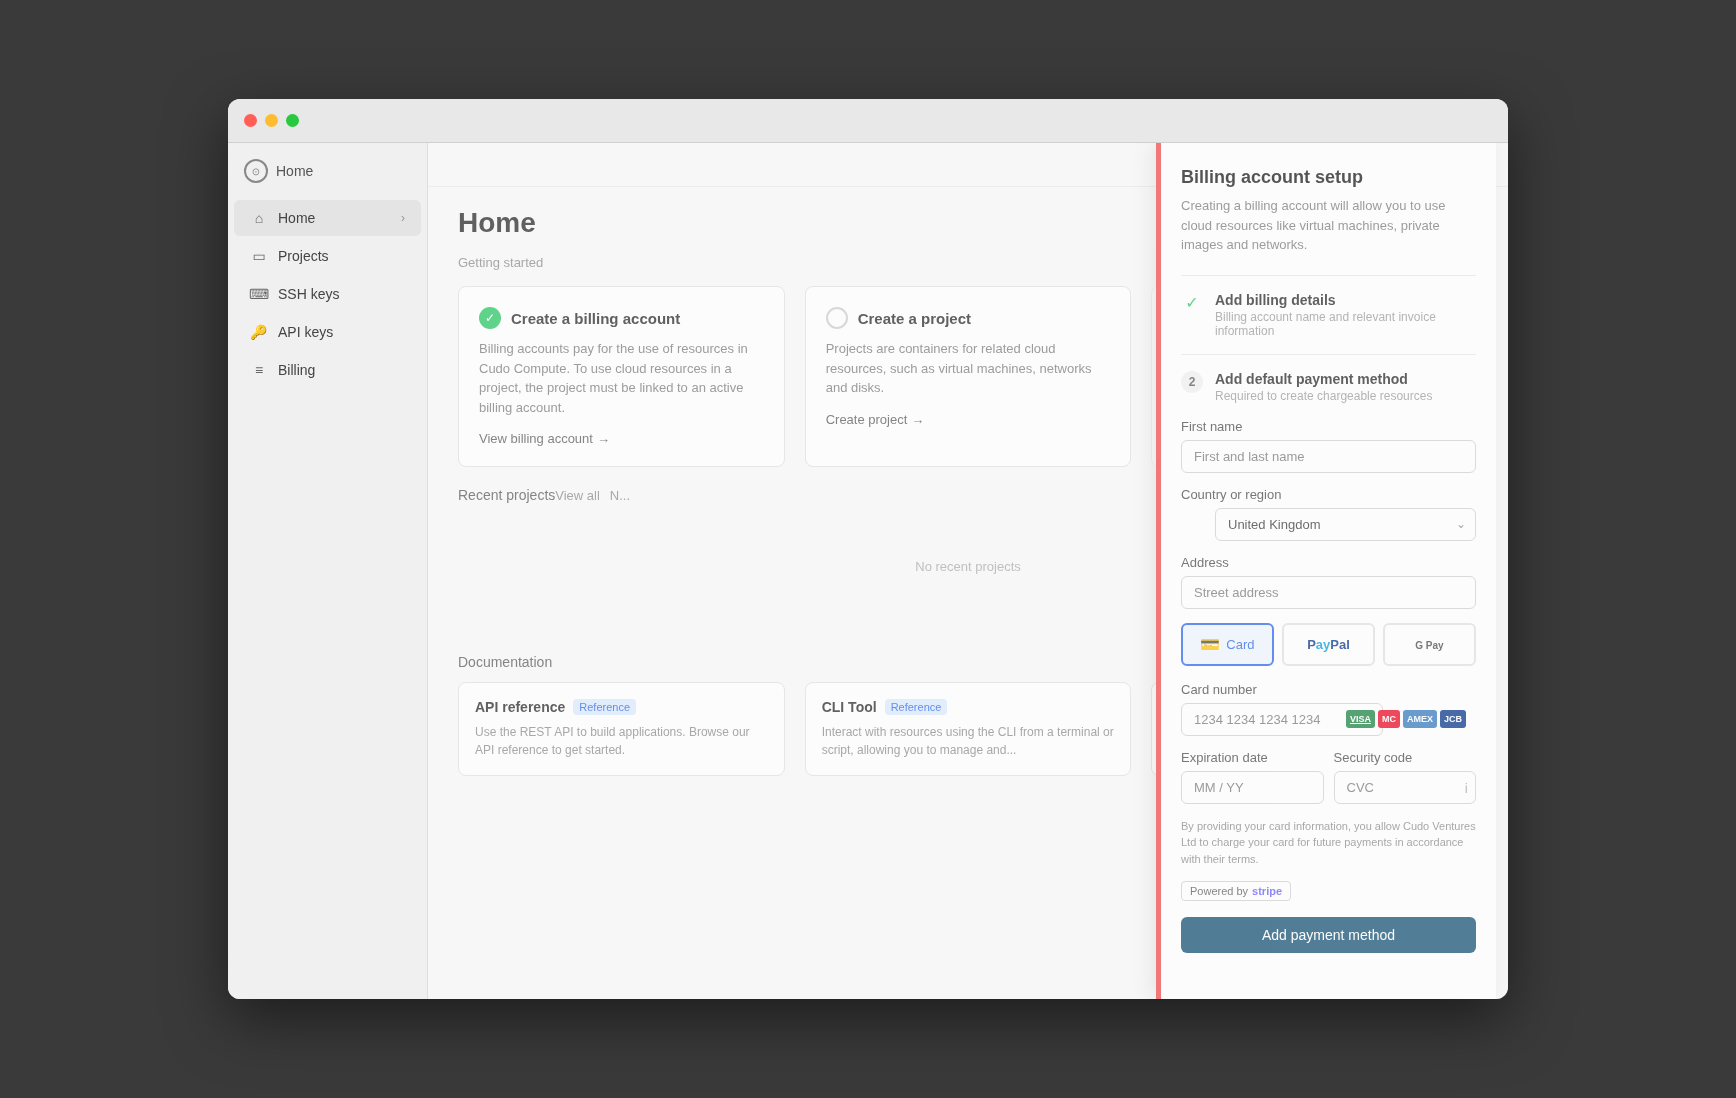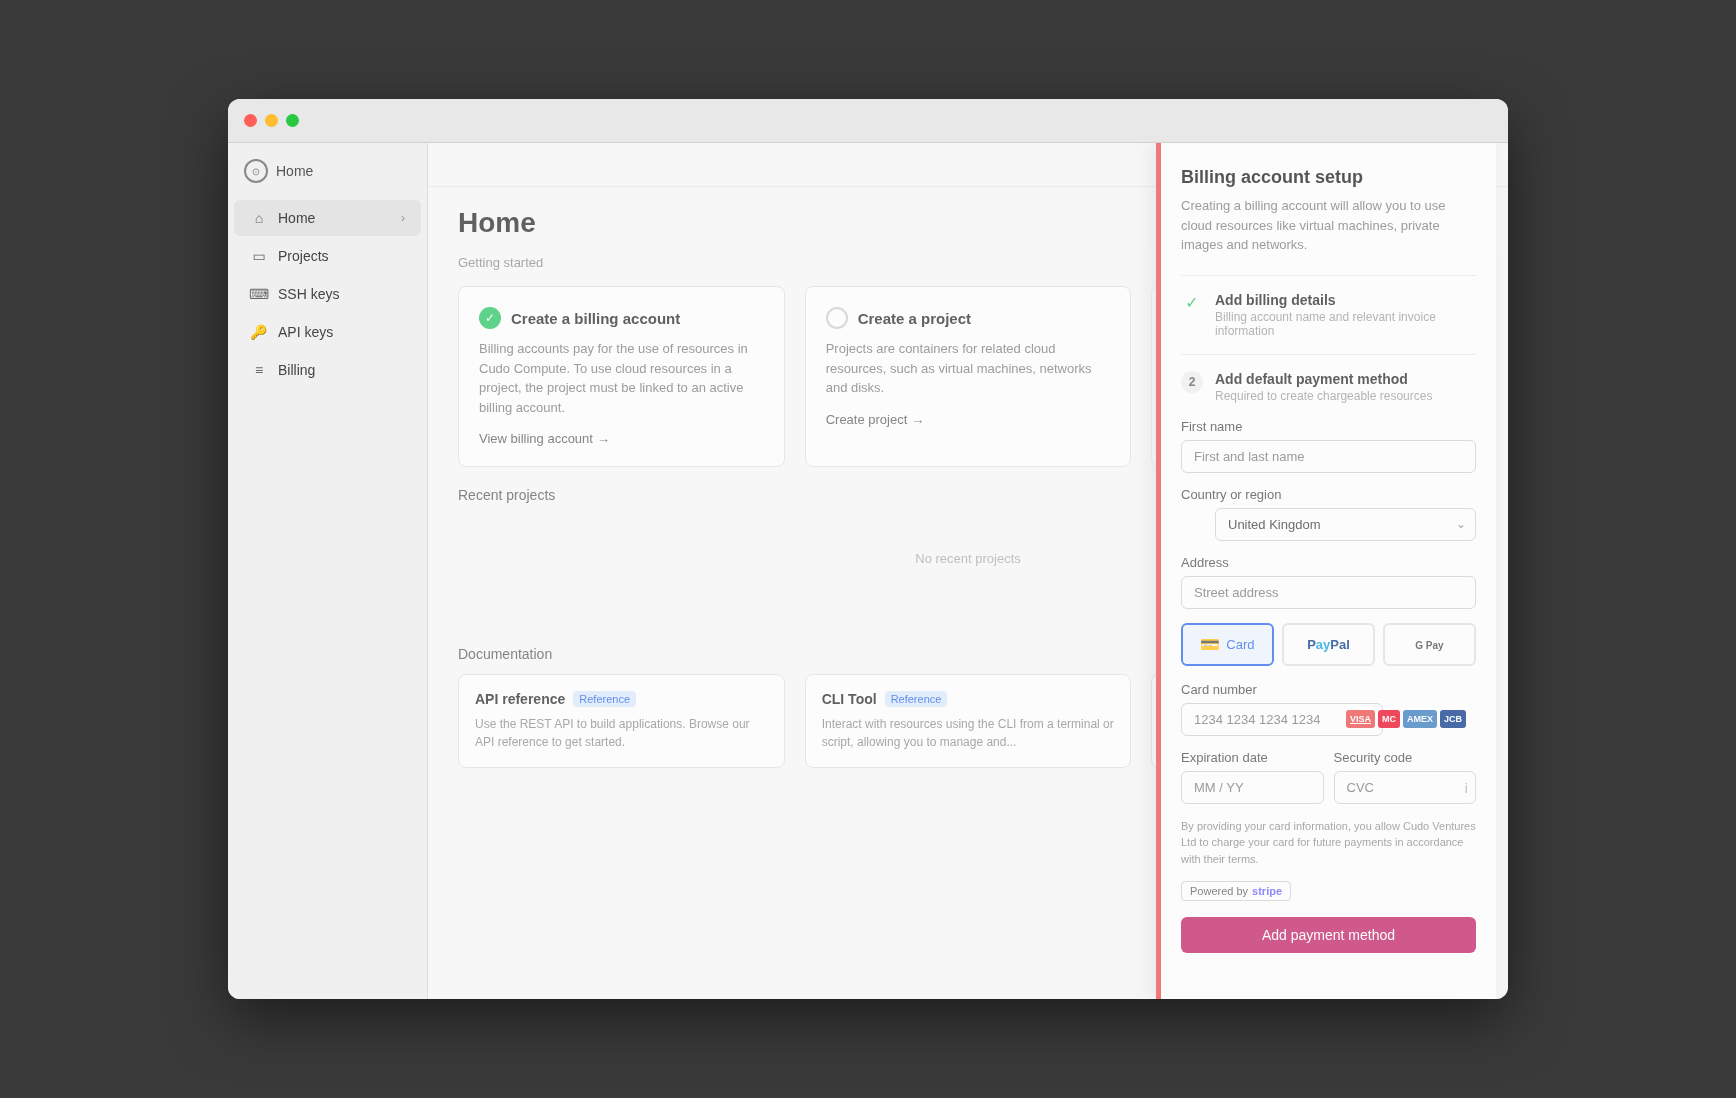--- a/index.html
+++ b/index.html
@@ -239,23 +239,22 @@
       align-items: center;
       gap: 4px;
     }
 
     .recent-projects {
       padding: 20px 30px 0;
     }
 
     .recent-header {
       display: flex;
-      justify-content: space-between;
-      align-items: center;
-      margin-bottom: 8px;
+      align-items: center;
+      margin-bottom: 16px;
     }
 
     .recent-title {
       font-size: 14px;
       color: #555;
     }
 
     .recent-actions {
       display: flex;
       gap: 10px;
@@ -436,21 +435,21 @@
       padding: 0 4px;
       border-radius: 3px;
       font-size: 9px;
       font-weight: 700;
       display: flex;
       align-items: center;
       justify-content: center;
       color: white;
     }
 
-    .visa-badge { background: #ef4444; text-decoration: underline; }
+    .visa-badge { background: #15803d; text-decoration: underline; }
     .mc-badge { background: #eb001b; }
     .amex-badge { background: #2e77bc; }
     .jcb-badge { background: #003087; }
 
     .card-number-input {
       flex: 1;
       border: 1px solid #d0d0d0;
       border-radius: 6px;
       padding: 8px 12px;
       font-size: 13px;
@@ -514,21 +513,21 @@
       margin-bottom: 16px;
     }
 
     .stripe-text {
       font-weight: 600;
       color: #635bff;
     }
 
     .add-payment-btn {
       width: 100%;
-      background: #be185d;
+      background: #0c4a6e;
       color: white;
       border: none;
       border-radius: 6px;
       padding: 10px;
       font-size: 14px;
       font-weight: 500;
       cursor: pointer;
     }
 
     

